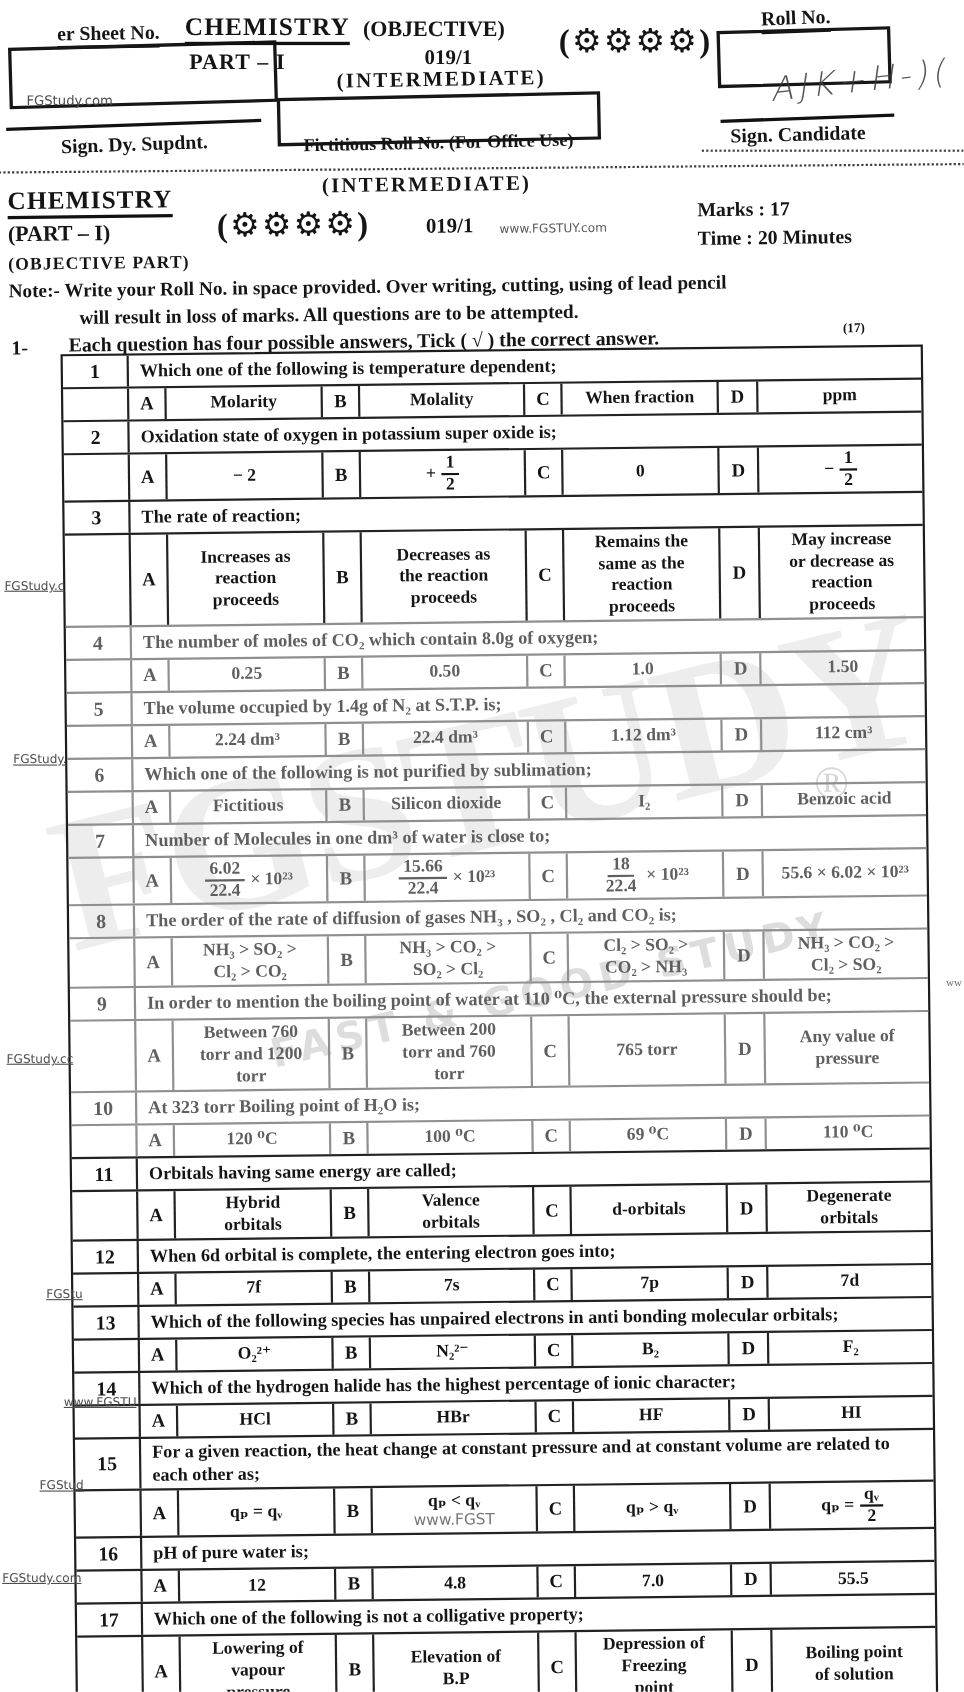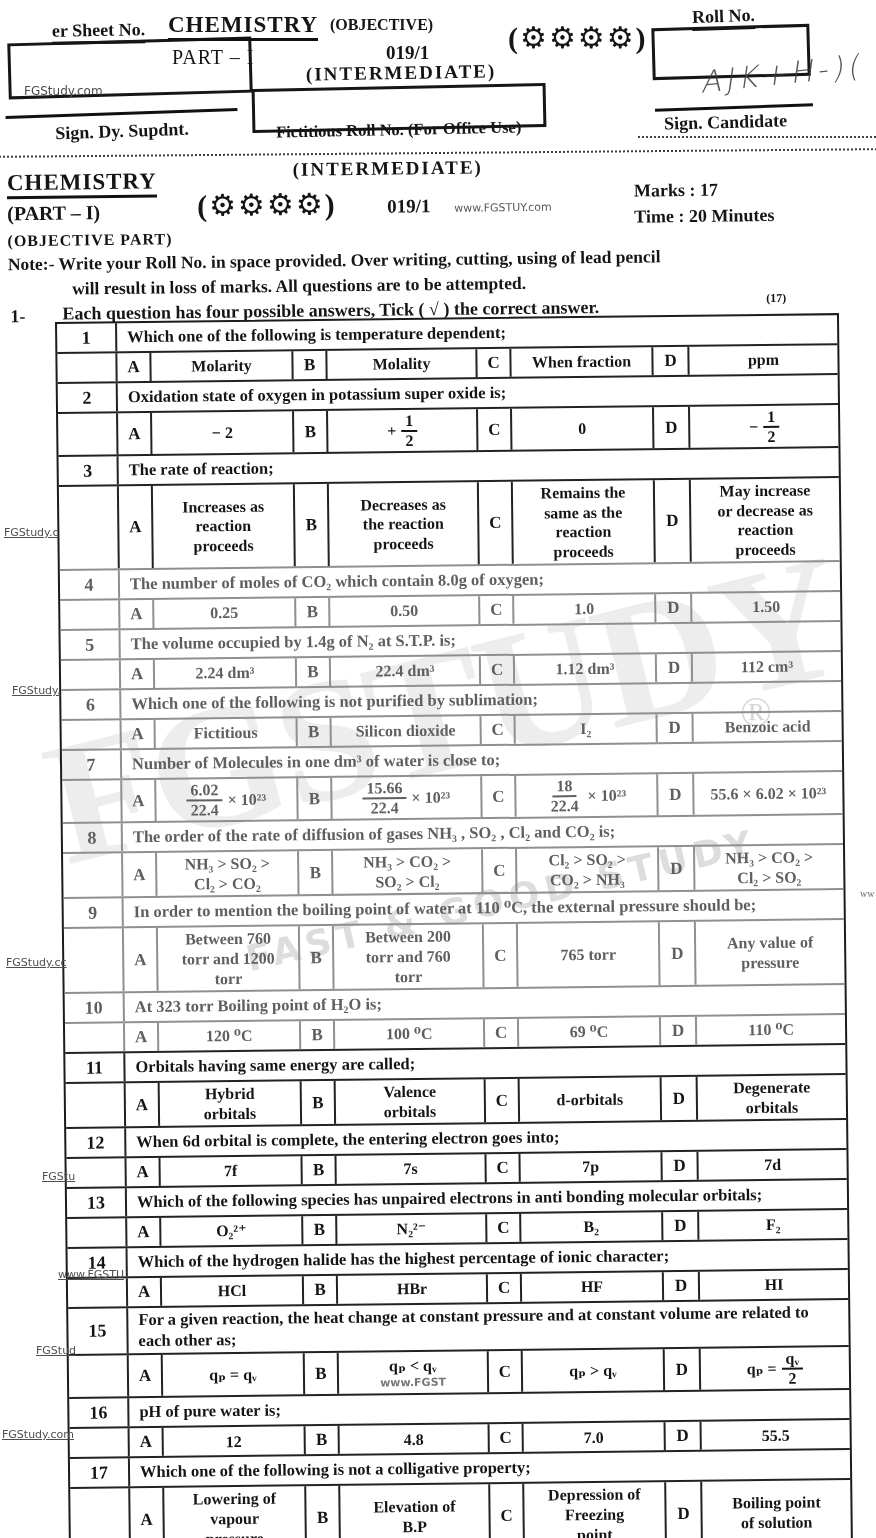--- a/index.html
+++ b/index.html
@@ -9,22 +9,22 @@
   }
   .abs{position:absolute;}
   .sans{font-family:"DejaVu Sans","Liberation Sans",sans-serif;}
 
   
   .sheet-label{left:52px;top:20px;font-size:18px;font-weight:bold;border-bottom:3px solid #111;transform:rotate(-1deg);}
   .sheet-box{left:8px;top:40px;width:238px;height:50px;border:3px solid #161616;transform:rotate(-1.6deg);}
   .fg-top{left:24px;top:84px;font-size:12px;color:#4d4d4d;}
   .sign-supdnt{left:6px;top:112px;width:232px;border-top:3px solid #111;padding-top:6px;font-size:18px;font-weight:bold;text-align:center;transform:rotate(-2deg);}
   .chem-top{left:168px;top:12px;font-size:23px;font-weight:bold;letter-spacing:1px;border-bottom:3px solid #111;}
-  .obj-top{left:330px;top:16px;font-size:16px;font-weight:bold;}
-  .part-top{left:172px;top:46px;font-size:20px;font-weight:normal;letter-spacing:1px;}
+  .obj-top{left:330px;top:16px;font-size:20px;font-weight:bold;}
+  .part-top{left:172px;top:46px;font-size:20px;font-weight:bold;letter-spacing:1px;}
   .code-top{left:386px;top:42px;font-size:19px;font-weight:bold;}
   .gears-top{left:508px;top:20px;font-size:30px;font-weight:bold;letter-spacing:2px;}
   .inter-top{left:306px;top:62px;font-size:19px;font-weight:bold;letter-spacing:2px;transform:rotate(-1deg);}
   .fict-box{left:252px;top:86px;width:288px;height:38px;border:3px solid #161616;transform:rotate(-1.2deg);}
   .fict-label{left:276px;top:120px;font-size:16.5px;font-weight:bold;transform:rotate(-1.2deg);}
   .roll-label{left:692px;top:6px;font-size:18px;font-weight:bold;border-bottom:3px solid #111;transform:rotate(-2deg);}
   .roll-box{left:652px;top:26px;width:152px;height:46px;border:3px solid #161616;transform:rotate(-1.6deg);}
   .signature{left:702px;top:56px;font-size:30px;font-weight:300;color:#3a3a3a;letter-spacing:4px;
     transform:rotate(-6deg) skewX(-14deg);font-family:"DejaVu Sans",sans-serif;opacity:.85;}
   .cand-line{left:655px;top:106px;width:158px;border-top:3px solid #111;transform:rotate(-2deg);}
@@ -59,21 +59,21 @@
   .cell{border-left:2px solid var(--bc);min-height:24px;display:flex;align-items:center;justify-content:center;}
   .cell:first-child{border-left:none;}
   .q-no{font-size:18px;font-weight:bold;padding:1px 0;}
   .q-text{justify-content:flex-start;text-align:left;font-size:16.5px;font-weight:bold;padding:2px 10px;line-height:1.25;}
   .opt-letter{font-size:17px;font-weight:bold;}
   .opt-body{font-size:16px;font-weight:bold;text-align:center;padding:2px 4px;line-height:1.22;white-space:pre-line;flex-direction:column;}
   .fracwrap{display:inline-flex;align-items:center;gap:5px;}
   .frac{display:inline-flex;flex-direction:column;align-items:center;line-height:1.1;}
   .frac .num{border-bottom:2px solid currentColor;padding:0 4px;}
   .frac .den{padding:0 4px;}
-  .opt-note{display:block;font-family:"DejaVu Sans",sans-serif;font-size:11px;font-weight:700;color:#787878;white-space:nowrap;}
+  .opt-note{display:block;font-family:"DejaVu Sans",sans-serif;font-size:14px;font-weight:400;color:#787878;white-space:nowrap;}
 
   .footer-end{left:300px;top:1502px;width:280px;text-align:center;font-size:19px;font-weight:bold;}
 
   
   .wm-big{left:40px;top:610px;font-size:175px;font-weight:bold;color:rgba(110,110,110,0.12);
     transform:rotate(-14deg);letter-spacing:-4px;z-index:1;white-space:nowrap;}
   .wm-reg{left:740px;top:688px;font-size:42px;color:rgba(120,120,120,0.30);z-index:1;}
   .wm-slogan{left:240px;top:880px;font-size:36px;font-weight:bold;color:rgba(125,125,125,0.26);
     transform:rotate(-13deg);letter-spacing:6px;z-index:1;white-space:nowrap;font-family:"DejaVu Sans",sans-serif;}
   .wm-margin{font-family:"DejaVu Sans","Liberation Sans",sans-serif;font-size:11px;color:#4f4f4f;z-index:3;text-decoration:underline;}

